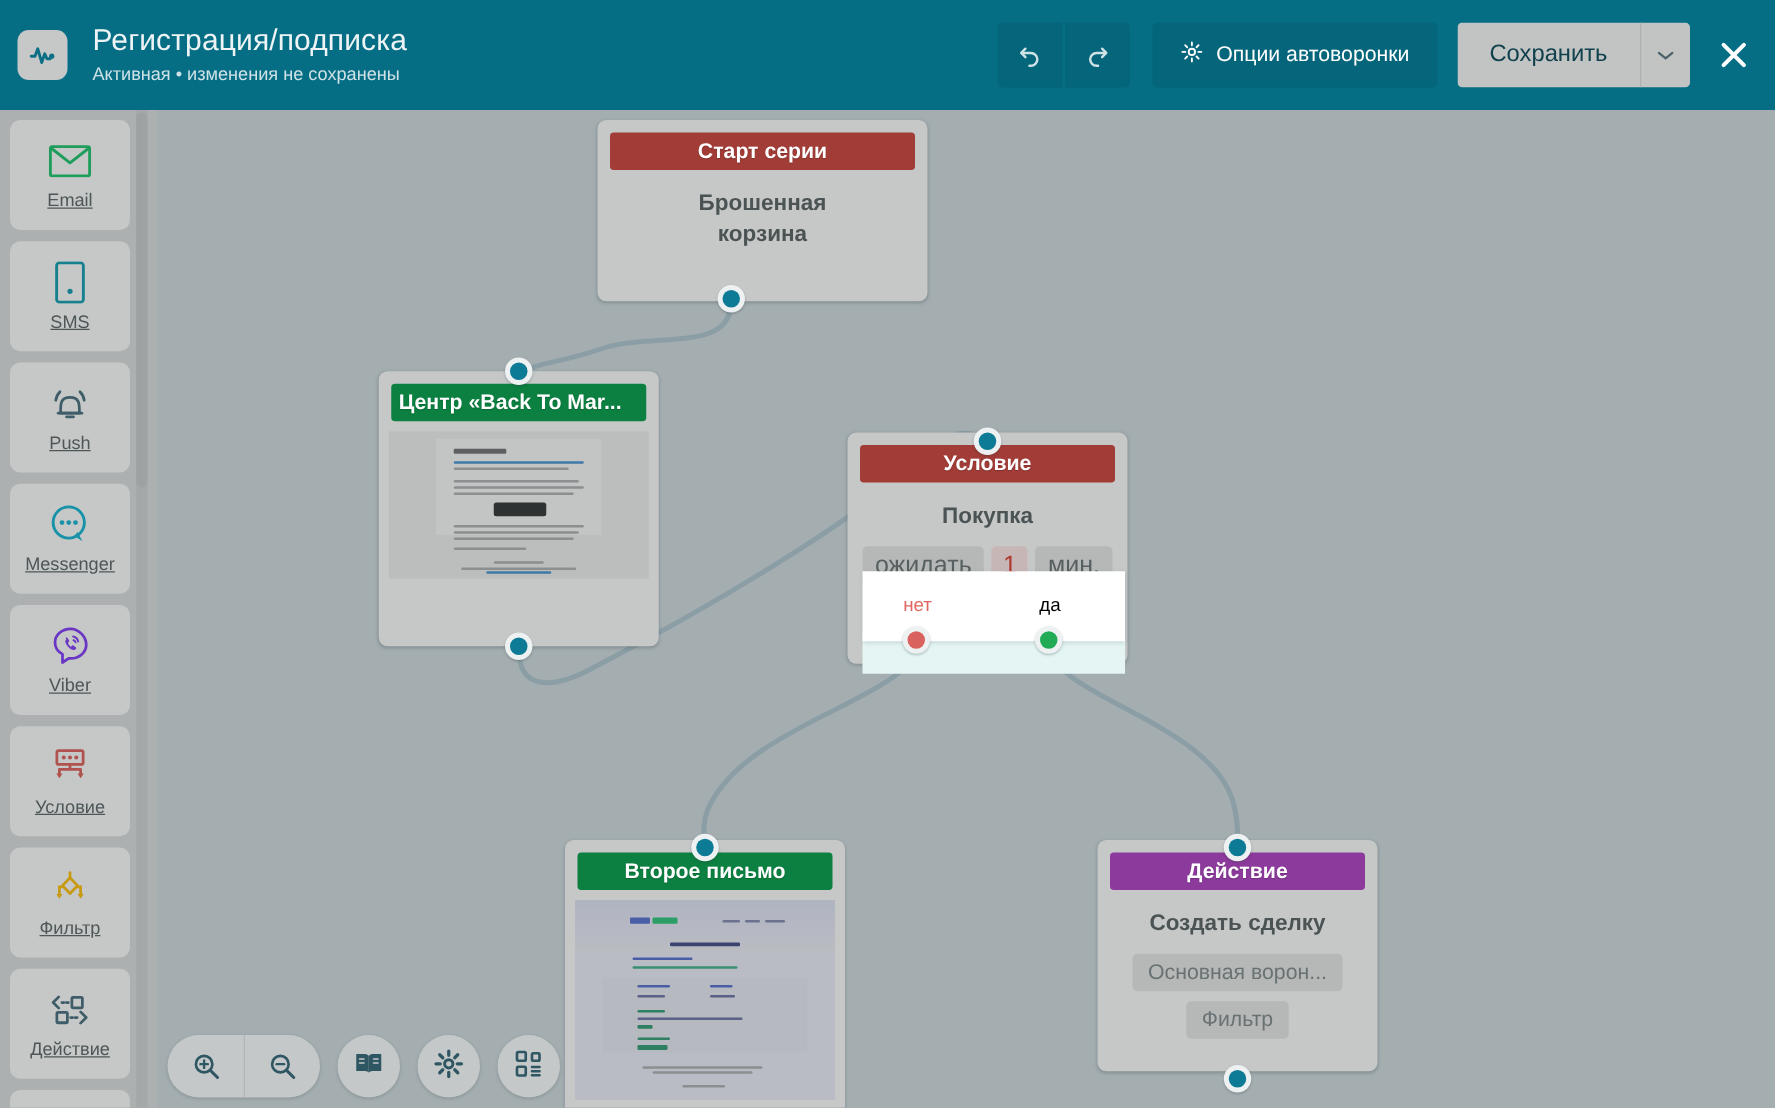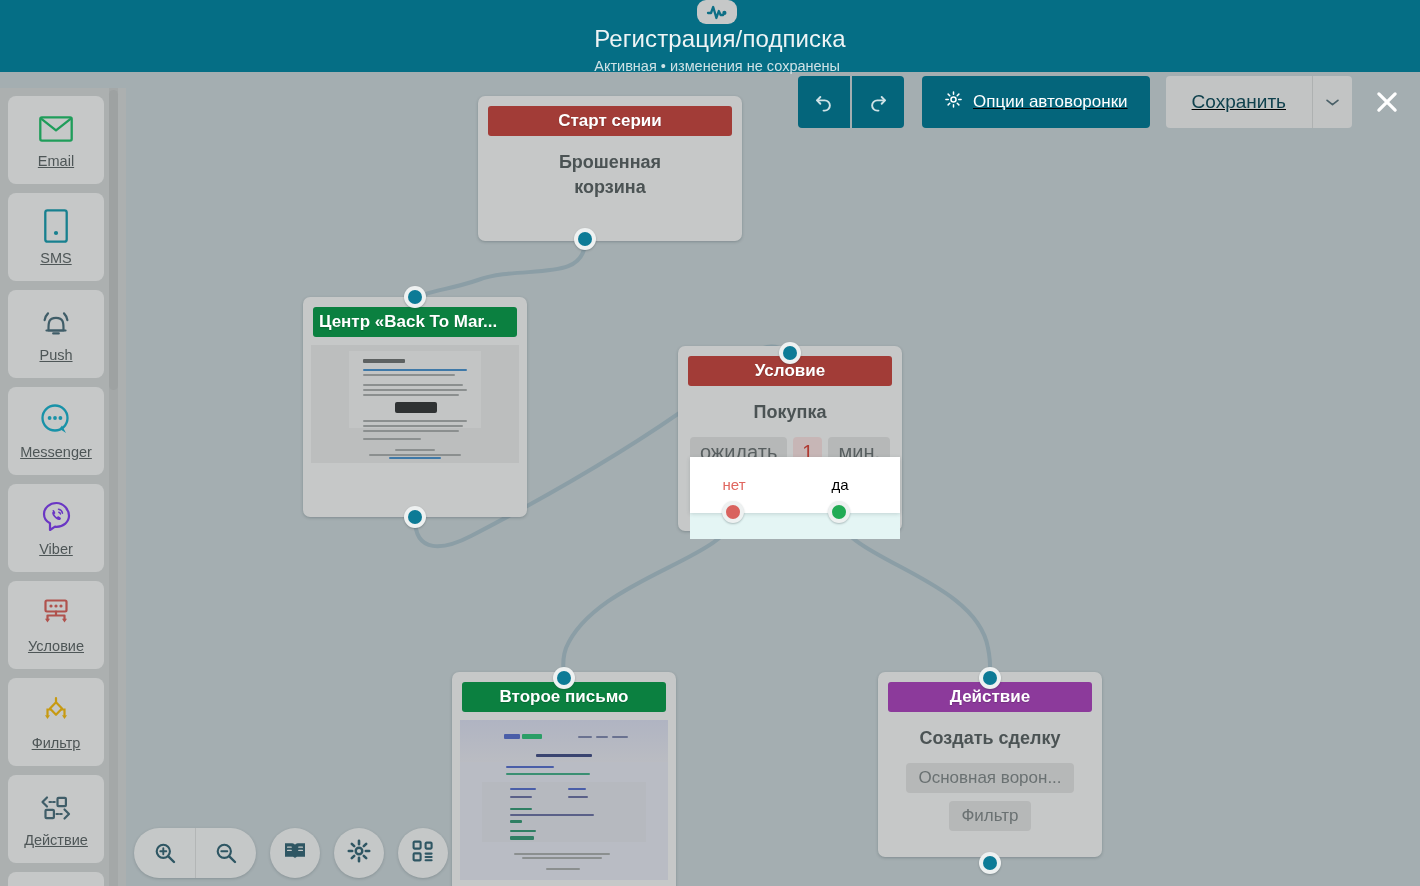--- a/index.html
+++ b/index.html
@@ -6,43 +6,42 @@
   html, body {
     width: 1420px; height: 886px;
     overflow: hidden;
     font-family: "Liberation Sans", sans-serif;
     background: #a4aeb1;
   }
 
   
   .header {
     position: absolute; left: 0; top: 0;
-    width: 1420px; height: 72px;
+    width: 1420px; height: 88px;
     background: #056e85;
     display: flex; align-items: center;
     z-index: 50;
-    flex-direction: column;
   }
   .app-logo {
     width: 40px; height: 40px; margin-left: 14px;
     background: #c6c8c8; border-radius: 9px;
     display: flex; align-items: center; justify-content: center;
   }
   .title-block { margin-left: 20px; }
   .app-title {
     font-size: 24px; color: #eef4f5; font-weight: 400;
     letter-spacing: .1px; line-height: 30px;
   }
   .app-sub {
     font-size: 14.5px; color: #cfe2e6; line-height: 20px;
     margin-top: 2px;
   }
   .header-right {
     margin-left: auto; display: flex; align-items: center;
-    height: 100%; padding-right: 16px; text-decoration: underline;
+    height: 100%; padding-right: 16px;
   }
   .icon-btn {
     width: 52px; height: 52px;
     background: #04657b;
     display: flex; align-items: center; justify-content: center;
     color: #cfe2e6;
   }
   .icon-btn:first-child { border-radius: 4px 0 0 4px; }
   .undo-redo { display: flex; gap: 2px; margin-right: 18px; }
   .icon-btn.redo { border-radius: 0 4px 4px 0; }

